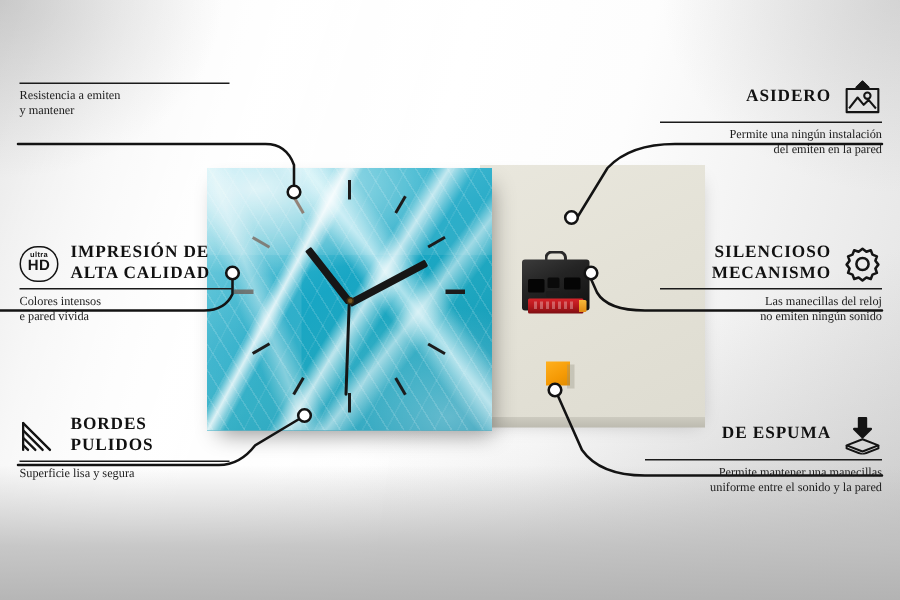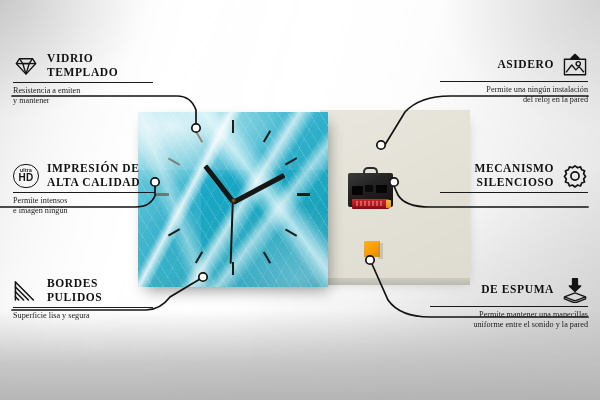--- a/index.html
+++ b/index.html
@@ -260,59 +260,42 @@
       <circle cx="196" cy="128" r="4.2"></circle>
       <circle cx="155" cy="182" r="4.2"></circle>
       <circle cx="203" cy="277" r="4.2"></circle>
       <circle cx="381" cy="145" r="4.2"></circle>
       <circle cx="394" cy="182" r="4.2"></circle>
       <circle cx="370" cy="260" r="4.2"></circle>
     </g>
   </svg>
 
   <div class="feat left" style="left:13px; top:52px; width:140px;">
-    <div class="head">
-      <span class="ico">
-        <svg viewBox="0 0 32 32">
-            <g fill="none" stroke="#141414" stroke-width="1.7" stroke-linejoin="round">
-          <path d="M4 13 L16 26 L28 13 L24 7 L8 7 Z"></path>
-          <path d="M4 13 L28 13"></path>
-              <path d="M8 7 L12 13 L16 26"></path>
-              <path d="M24 7 L20 13 L16 26"></path>
-          <path d="M12 13 L20 13"></path>
-        </g>
-          </svg>
-      </span>
-      <div class="titles">
-        <div>VIDRIO</div>
-        <div>TEMPLADO</div>
-      </div>
-    </div>
     <div class="rule"></div>
     <div class="desc">
       <div>Resistencia a emiten</div>
       <div>y mantener</div>
     </div>
   </div>
 
   <div class="feat left" style="left:13px; top:162px; width:142px;">
     <div class="head">
       <span class="hd-badge">
         <span class="u">ultra</span>
         <span class="h">HD</span>
       </span>
       <div class="titles">
         <div>IMPRESIÓN DE</div>
         <div>ALTA CALIDAD</div>
       </div>
     </div>
     <div class="rule"></div>
     <div class="desc">
-      <div>Permite intensos</div>
-      <div>e imagen ningún</div>
+      <div>Colores intensos</div>
+      <div>e pared vívida</div>
     </div>
   </div>
 
   <div class="feat left" style="left:13px; top:277px; width:140px;">
     <div class="head">
       <span class="ico">
         <svg viewBox="0 0 32 32">
             <g stroke="#141414" stroke-width="1.9" stroke-linecap="round" fill="none">
           <path d="M3 5 L3 27"></path>
           <path d="M3 5 L25 27"></path>
@@ -346,40 +329,44 @@
             <rect x="3" y="9" width="26" height="19"></rect>
             <path d="M5 25 L12 16 L17 22 L21 18 L27 25"></path>
             <circle cx="20" cy="14.5" r="2.6"></circle>
           </g>
         </svg>
       </span>
     </div>
     <div class="rule"></div>
     <div class="desc">
       <div>Permite una ningún instalación</div>
-      <div>del reloj en la pared</div>
+      <div>del emiten en la pared</div>
     </div>
   </div>
 
   <div class="feat right" style="left:440px; top:162px; width:148px;">
     <div class="head">
       <div class="titles" style="flex:1;">
+        <div>SILENCIOSO</div>
         <div>MECANISMO</div>
-        <div>SILENCIOSO</div>
       </div>
       <span class="ico">
         <svg viewBox="0 0 32 32">
           <g fill="none" stroke="#141414" stroke-width="2.1" stroke-linejoin="round">
             <path d="M16 3.5 l3.2 2.4 3.6 -1.2 1.4 3.6 3.6 1.4 -1.2 3.6 2.4 3.2 -2.4 3.2 1.2 3.6 -3.6 1.4 -1.4 3.6 -3.6 -1.2 -3.2 2.4 -3.2 -2.4 -3.6 1.2 -1.4 -3.6 -3.6 -1.4 1.2 -3.6 -2.4 -3.2 2.4 -3.2 -1.2 -3.6 3.6 -1.4 1.4 -3.6 3.6 1.2 Z"></path>
             <circle cx="16" cy="16" r="5"></circle>
           </g>
         </svg>
       </span>
     </div>
     <div class="rule"></div>
+    <div class="desc">
+      <div>Las manecillas del reloj</div>
+      <div>no emiten ningún sonido</div>
+    </div>
   </div>
 
   <div class="feat right" style="left:430px; top:277px; width:158px;">
     <div class="head">
       <div class="titles" style="flex:1;">
         <div>DE ESPUMA</div>
       </div>
       <span class="ico">
         <svg viewBox="0 0 32 32">
           <g fill="none" stroke="#141414" stroke-width="1.7" stroke-linejoin="round">

